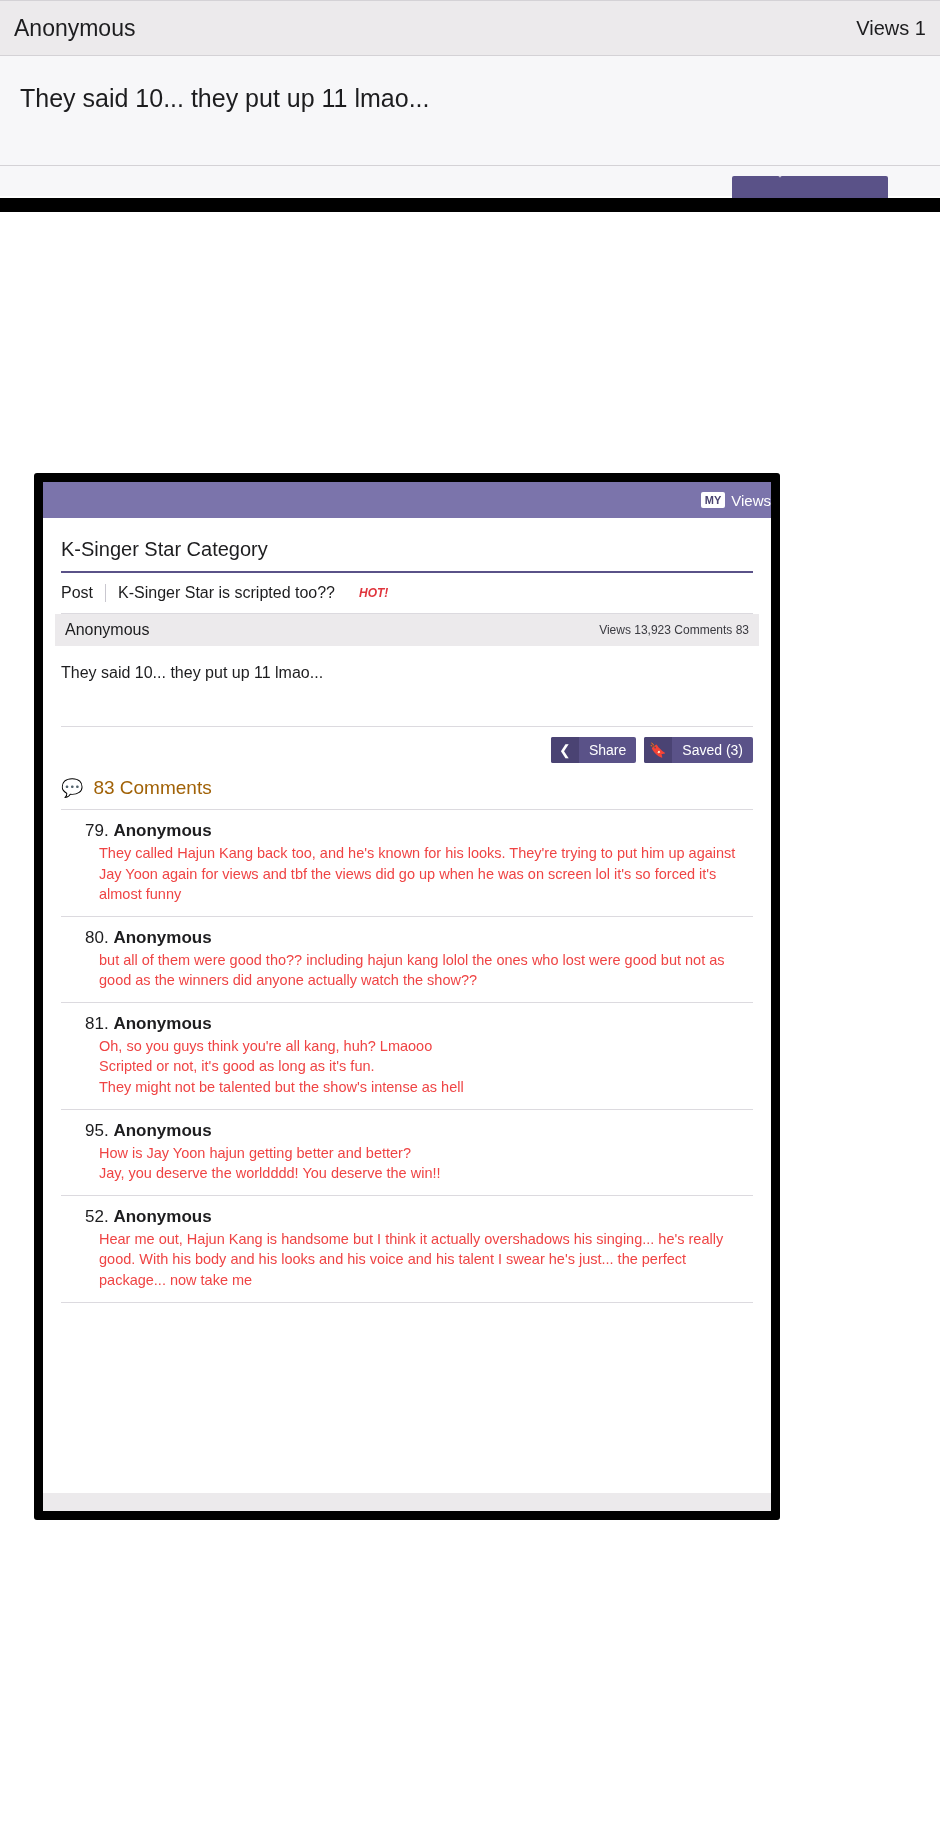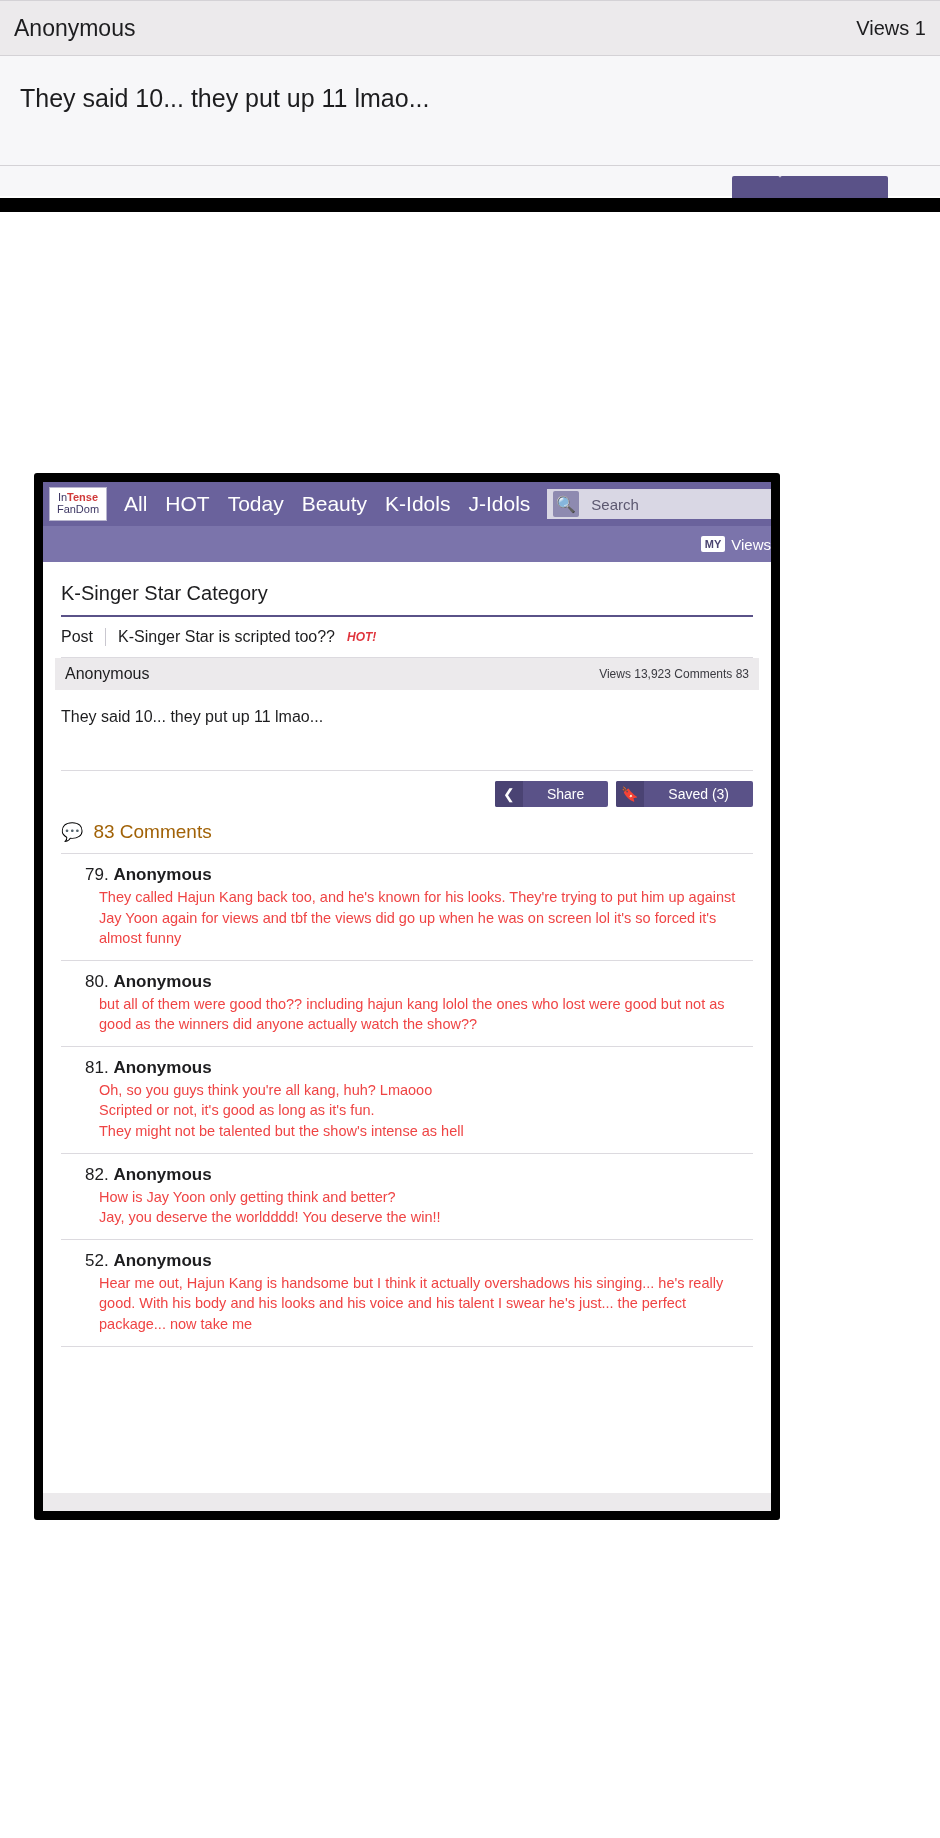--- a/index.html
+++ b/index.html
@@ -219,21 +219,21 @@
   }
   .post-title {
     font-size: 16px;
     color: #1d1d1f;
   }
   .hot-badge {
     color: #e0353d;
     font-size: 12px;
     font-weight: bold;
     font-style: italic;
-    margin-left: 0;
+    margin-left: 12px;
   }
   .meta-row {
     background: #eceaec;
     display: flex;
     align-items: center;
     justify-content: space-between;
     padding: 7px 10px;
     box-sizing: border-box;
     margin: 0 -6px;
   }
@@ -264,21 +264,21 @@
   .btn .btn-ic {
     width: 28px;
     display: flex;
     align-items: center;
     justify-content: center;
     font-size: 14px;
     background: #4a4373;
     height: 100%;
   }
   .btn .btn-lb {
-    padding: 0 24px;
+    padding: 0 10px;
   }
   .comments-header {
     display: flex;
     align-items: center;
     gap: 10px;
     padding: 8px 0 10px 0;
     border-bottom: 1px solid #dcdadf;
   }
   .bubble-icon {
     font-size: 18px;
@@ -322,36 +322,20 @@
   <div class="tp-strip">
     <div class="tp-btn-a"></div>
     <div class="tp-btn-b"></div>
   </div>
 </div>
 <div class="tp-blackbar"></div>
 
 <div class="device">
   <div class="screen">
 
-    <div class="navbar">
-      <div class="logo">
-        <span class="l1"><span>In</span><b>Tense</b></span>
-        <span class="l2">FanDom</span>
-      </div>
-      <span class="nav-item">All</span>
-      <span class="nav-item">HOT</span>
-      <span class="nav-item">Today</span>
-      <span class="nav-item">Beauty</span>
-      <span class="nav-item">K-Idols</span>
-      <span class="nav-item">J-Idols</span>
-      <div class="search-wrap">
-        <span class="search-icon">🔍</span>
-        <span class="search-placeholder">Search</span>
-      </div>
-    </div>
 
     <div class="subbar">
       <span class="my-badge">MY</span>
       <span class="my-label">Views</span>
     </div>
 
     <div class="content">
 
       <div class="category-title">K-Singer Star Category</div>
 
@@ -405,24 +389,24 @@
           <span class="c-num">81.</span>
           <span class="c-author">Anonymous</span>
         </div>
         <div class="c-body" style="white-space: pre-line;">Oh, so you guys think you're all kang, huh? Lmaooo
 Scripted or not, it's good as long as it's fun.
 They might not be talented but the show's intense as hell</div>
       </div>
 
       <div class="comment">
         <div class="c-head">
-          <span class="c-num">82.</span>
+          <span class="c-num">95.</span>
           <span class="c-author">Anonymous</span>
         </div>
-        <div class="c-body" style="white-space: pre-line;">How is Jay Yoon only getting think and better?
+        <div class="c-body" style="white-space: pre-line;">How is Jay Yoon hajun getting better and better?
 Jay, you deserve the worldddd! You deserve the win!!</div>
       </div>
 
       <div class="comment">
         <div class="c-head">
           <span class="c-num">52.</span>
           <span class="c-author">Anonymous</span>
         </div>
         <div class="c-body">Hear me out, Hajun Kang is handsome but I think it actually overshadows his singing... he's really good. With his body and his looks and his voice and his talent I swear he's just... the perfect package... now take me</div>
       </div>

